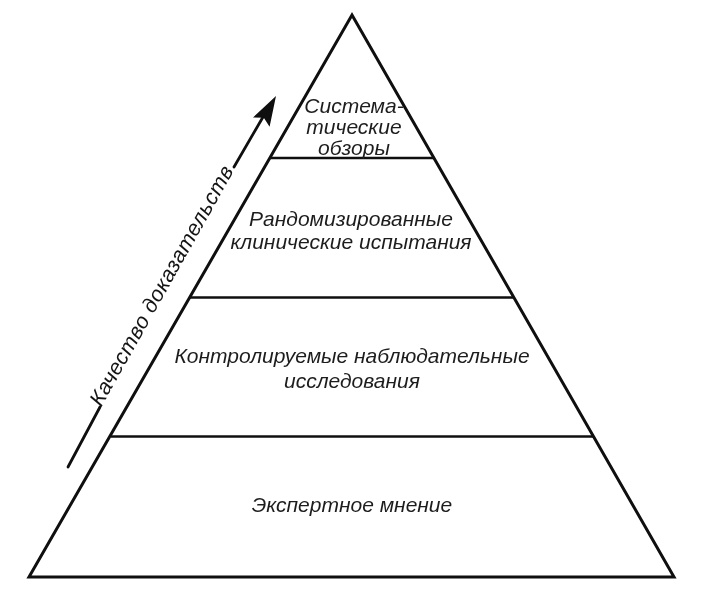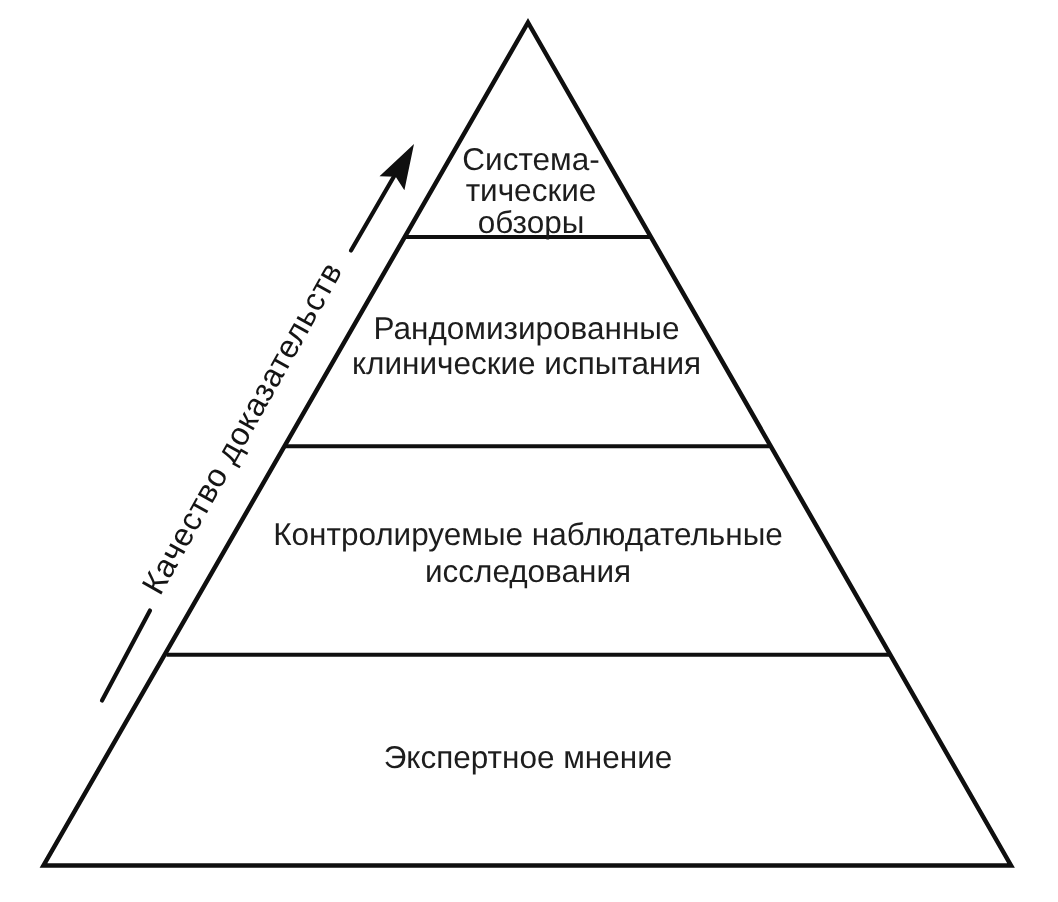--- a/index.html
+++ b/index.html
@@ -8,20 +8,21 @@
     background: #ffffff;
     width: 705px;
     height: 601px;
     overflow: hidden;
   }
   .stage {
     position: relative;
     width: 705px;
     height: 504px;
     background: #ffffff;
+    font-style: italic;
   }
   svg { display: block; }
   .tier-text {
     font-family: "Liberation Sans", "DejaVu Sans", sans-serif;
     font-size: 21px;
     fill: #1d1d1d;
     text-anchor: middle;
   }
   .axis-text {
     font-family: "Liberation Sans", "DejaVu Sans", sans-serif;

